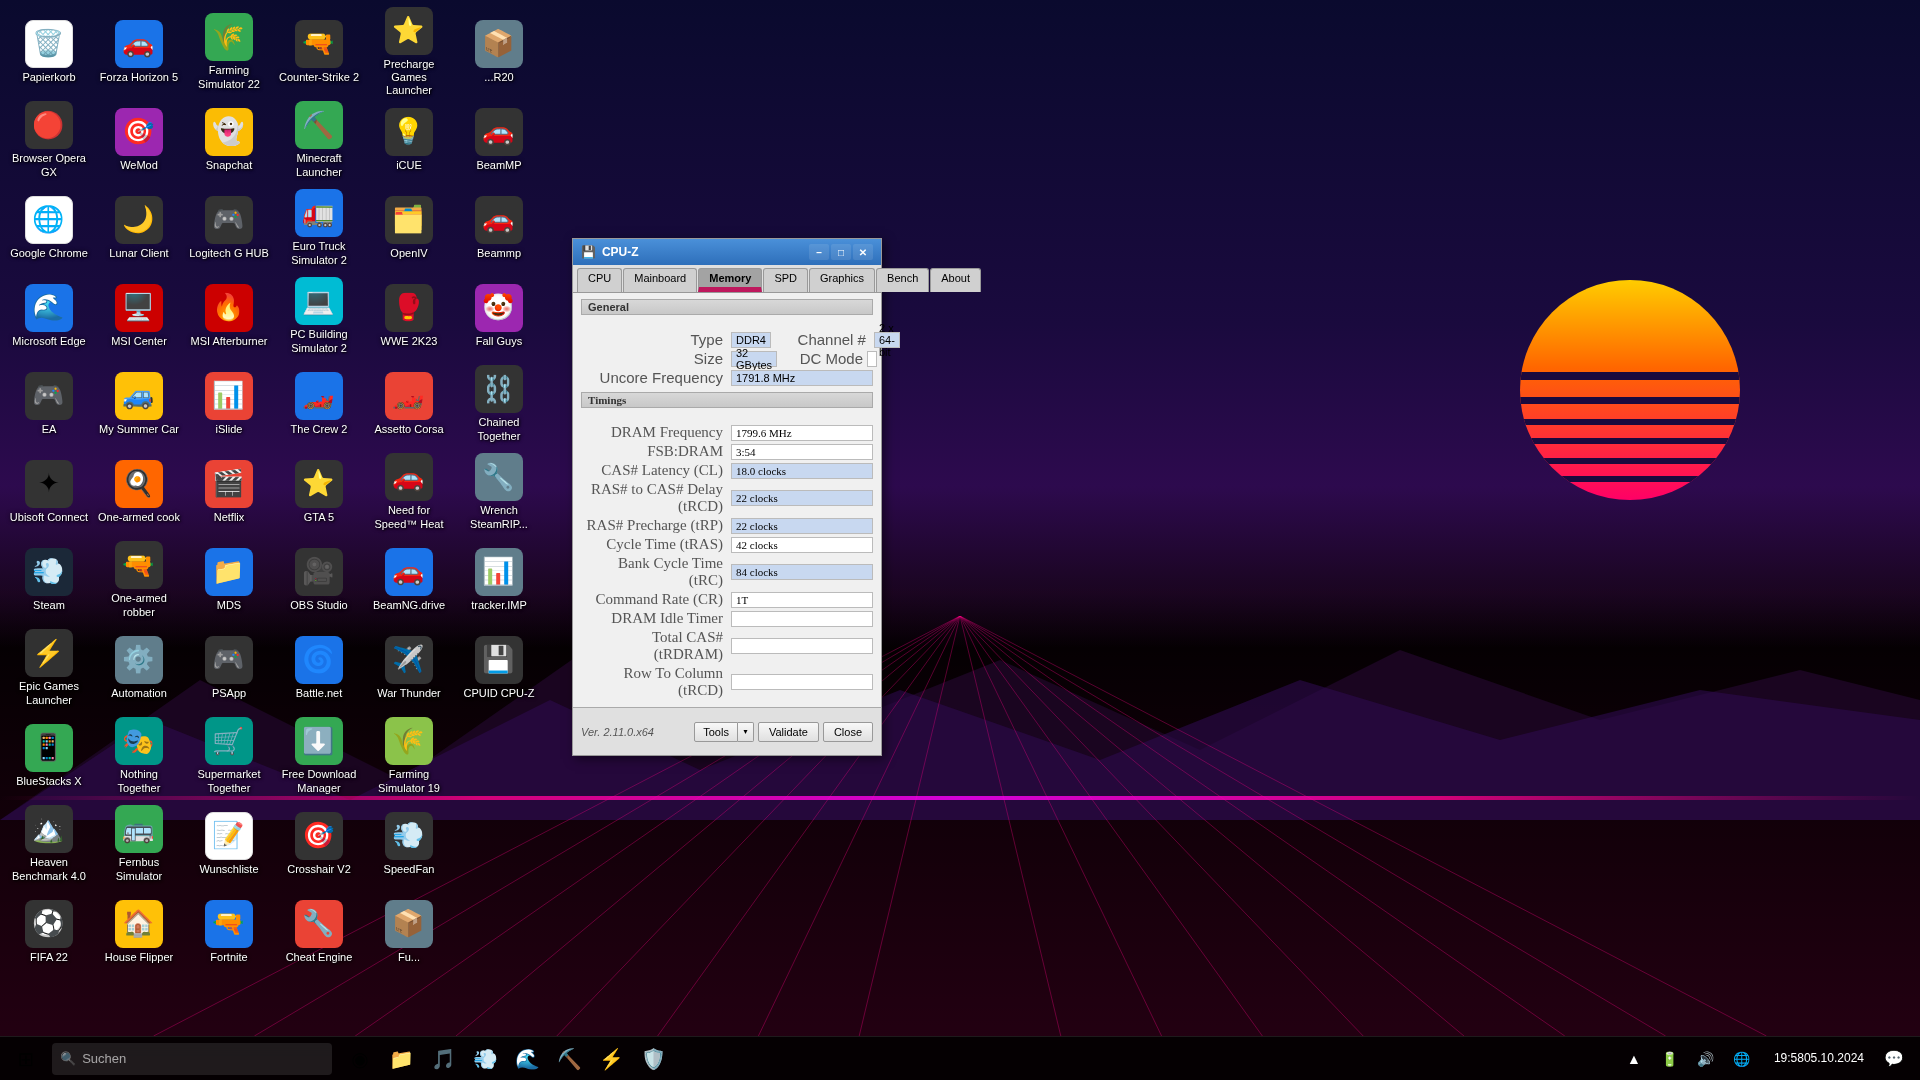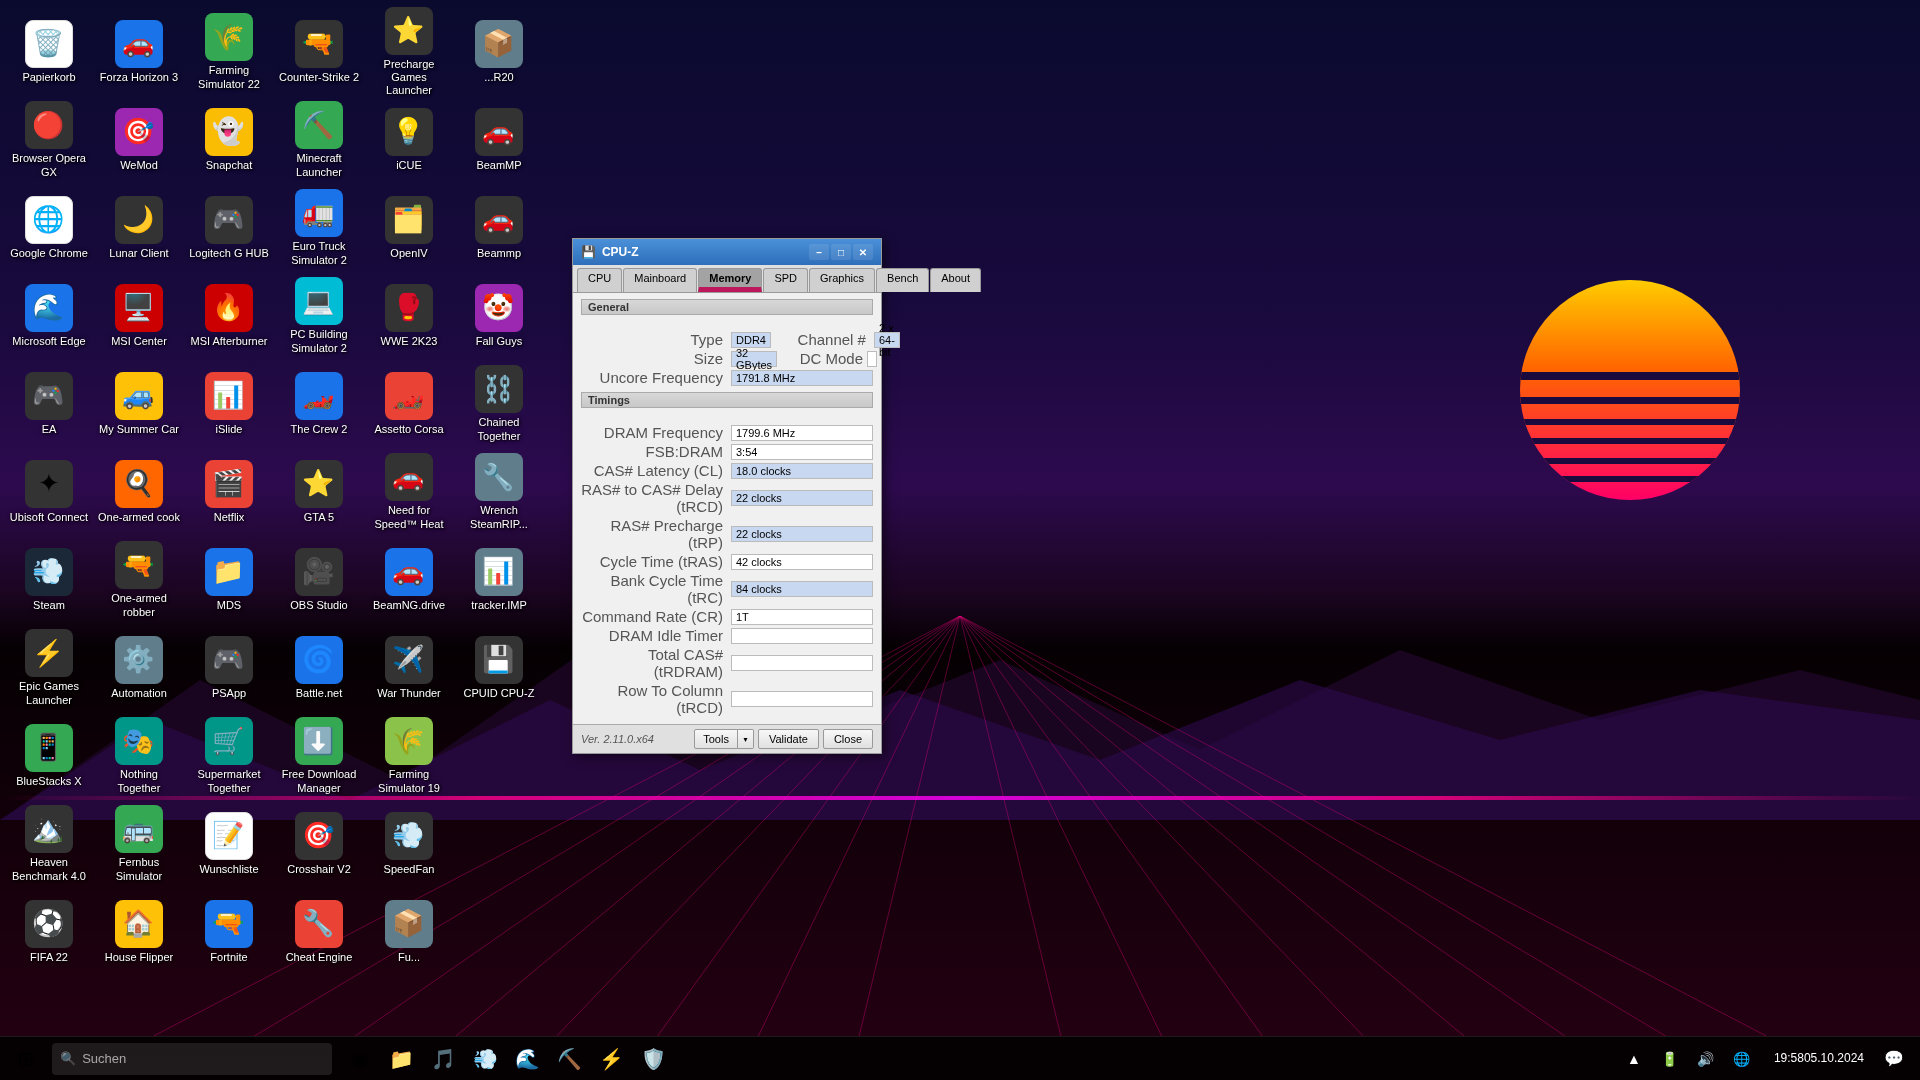--- a/index.html
+++ b/index.html
@@ -332,24 +332,25 @@
       display: flex;
       align-items: center;
     }
 
     .data-value.blue-bg {
       background: #c8d8f0;
     }
 
     .timings-section {
       margin-top: 6px;
+      font-family: Liberation Serif, serif;
     }
 
     .window-statusbar {
-      height: 29px;
+      height: 48px;
       background: #e0e0e0;
       border-top: 1px solid #aaa;
       display: flex;
       align-items: center;
       padding: 0 8px;
       justify-content: space-between;
       gap: 4px;
     }
 
     .statusbar-version {
@@ -514,21 +515,21 @@
     <div class="icon-item">
       <div class="icon-img ic-dark">🏔️</div>
       <div class="icon-label">Heaven Benchmark 4.0</div>
     </div>
     <div class="icon-item">
       <div class="icon-img ic-dark">⚽</div>
       <div class="icon-label">FIFA 22</div>
     </div>
     <div class="icon-item">
       <div class="icon-img ic-blue">🚗</div>
-      <div class="icon-label">Forza Horizon 3</div>
+      <div class="icon-label">Forza Horizon 5</div>
     </div>
     <div class="icon-item">
       <div class="icon-img ic-purple">🎯</div>
       <div class="icon-label">WeMod</div>
     </div>
     <div class="icon-item">
       <div class="icon-img ic-dark">🌙</div>
       <div class="icon-label">Lunar Client</div>
     </div>
     <div class="icon-item">

